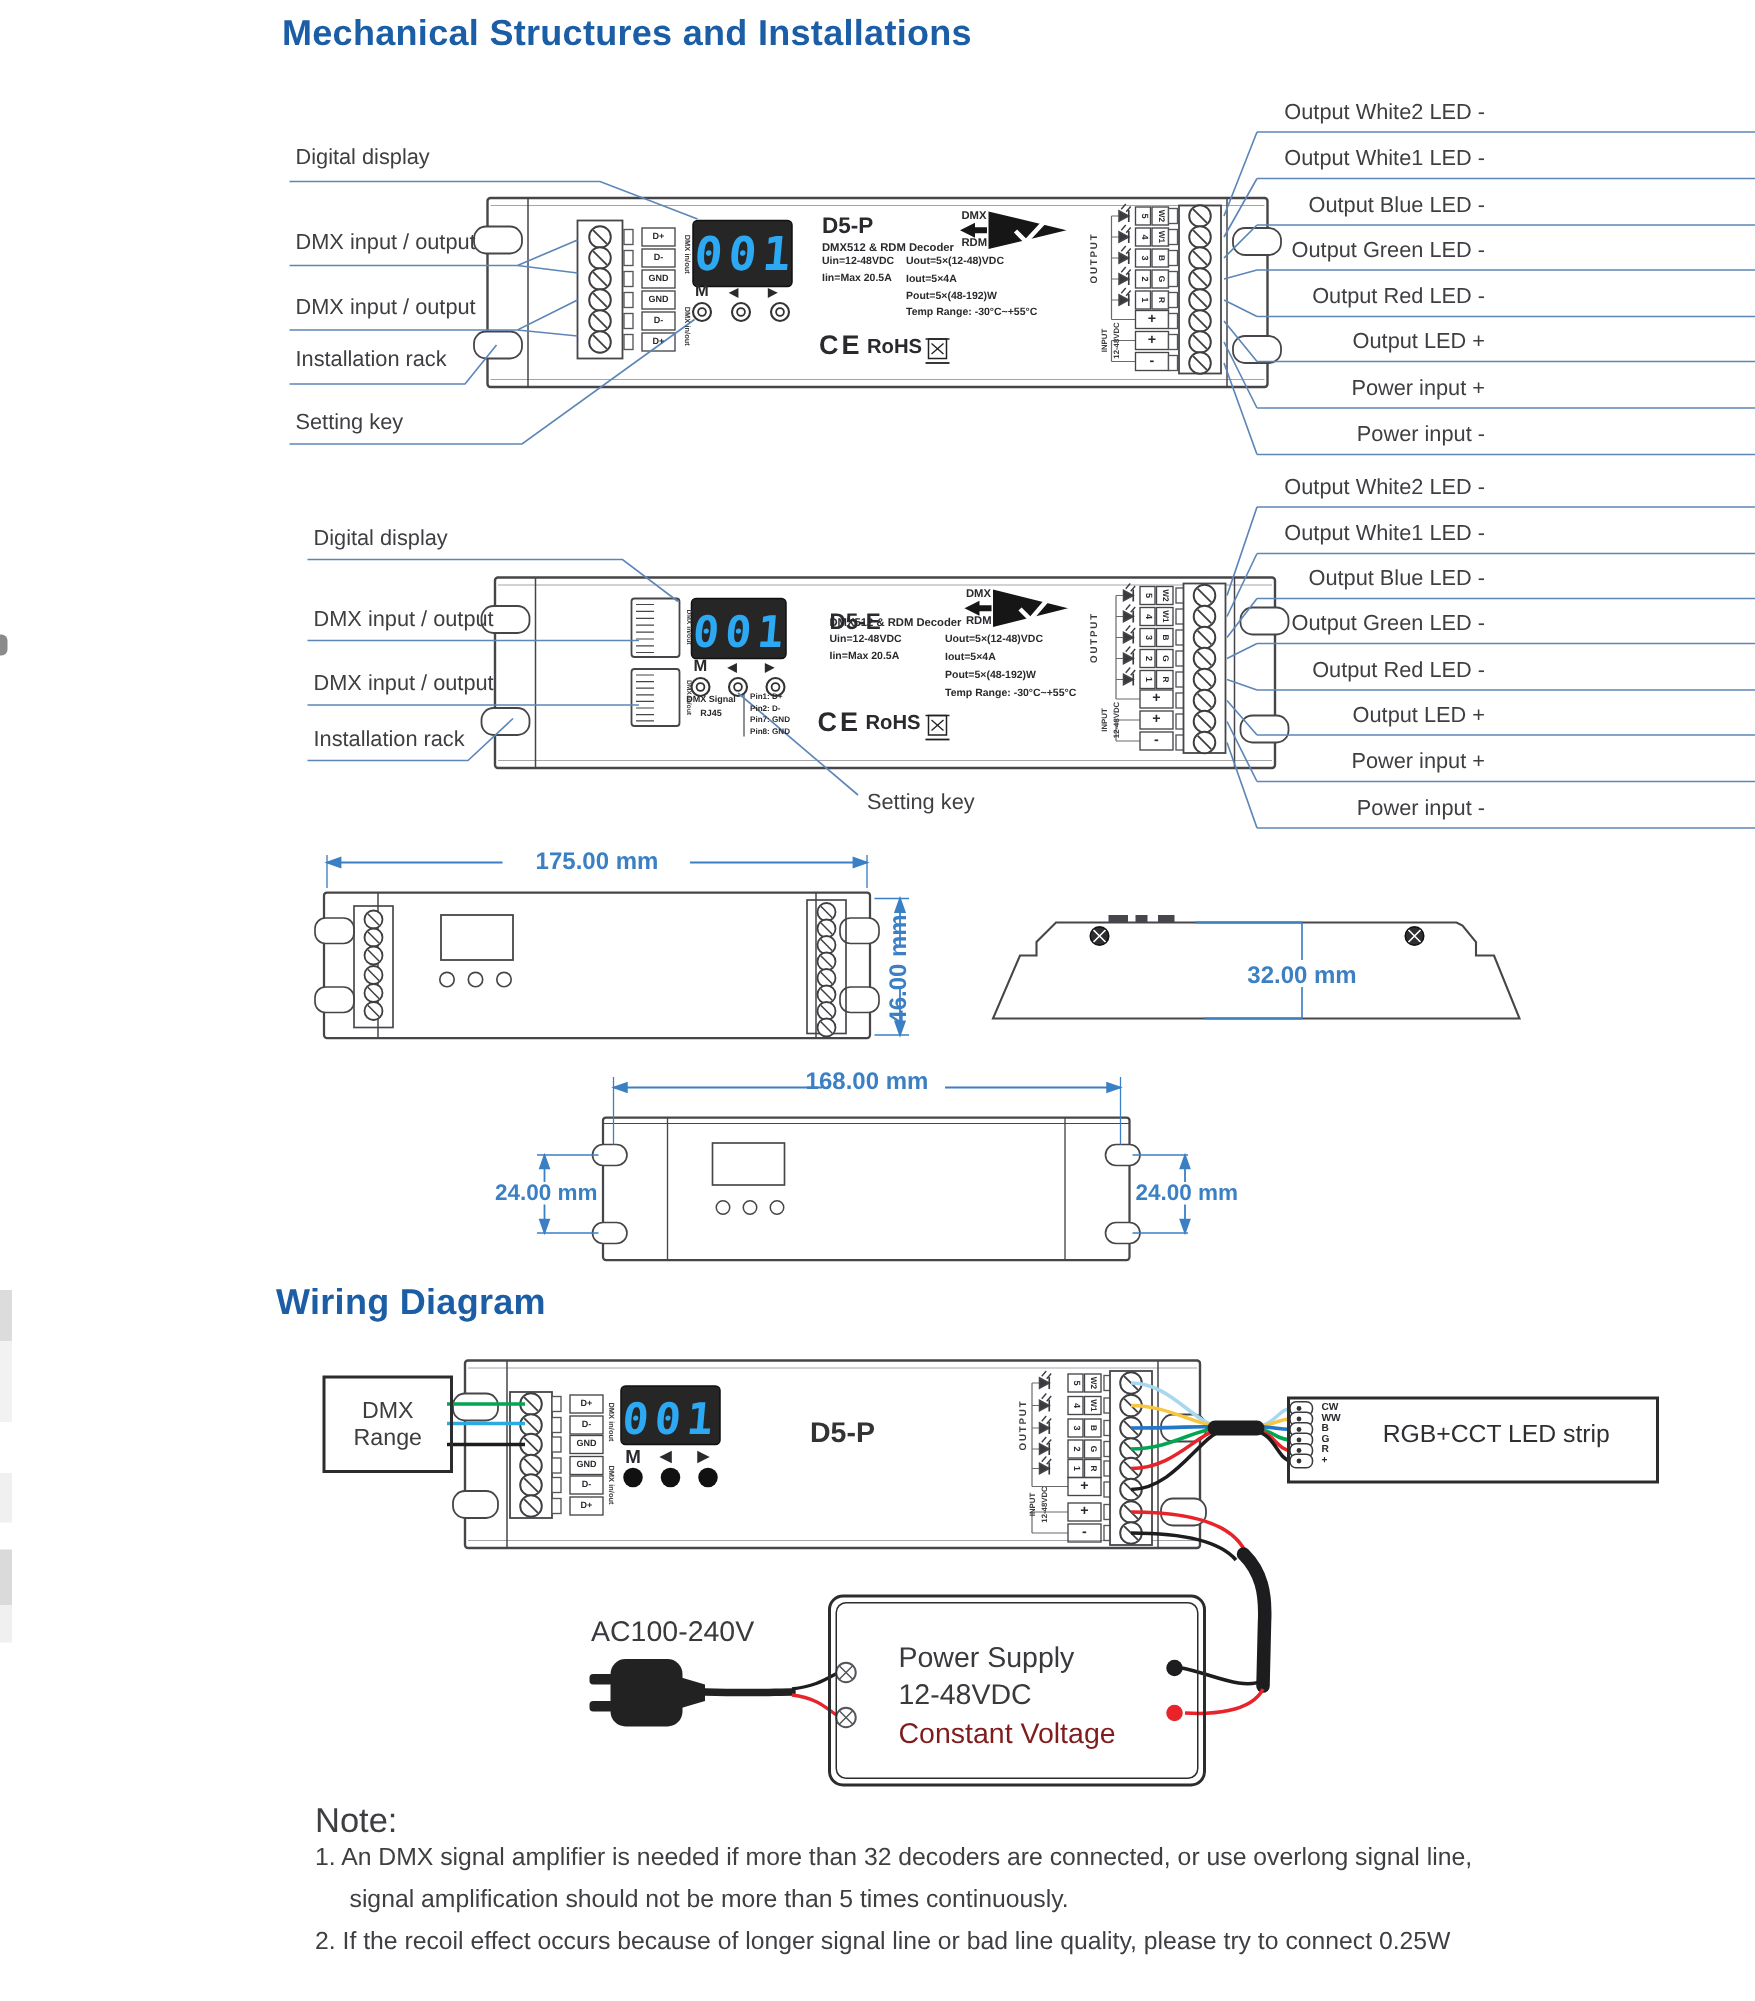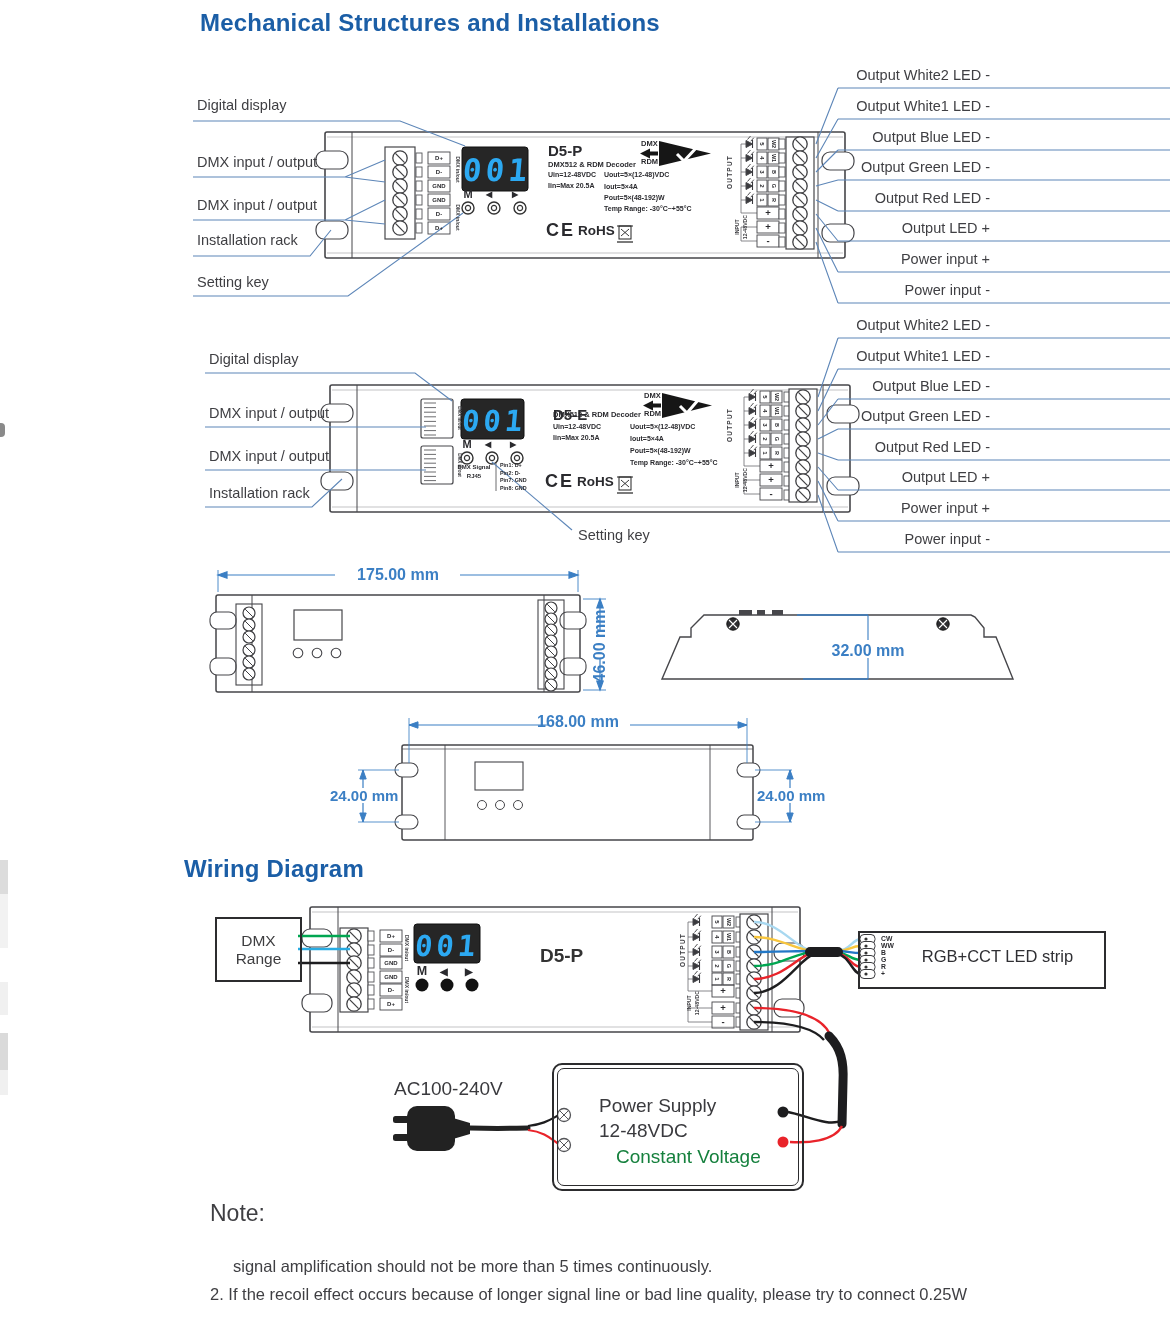--- a/index.html
+++ b/index.html
@@ -500,21 +500,21 @@
   </g>
 </svg>
 
 <div class="edge" style="top:423px;width:5px;height:14px;background:#8a8a8a;border-radius:0 4px 4px 0"></div>
 <div class="edge" style="top:860px;width:8px;height:34px;background:#dcdcdc"></div>
 <div class="edge" style="top:894px;width:8px;height:54px;background:#f2f2f2"></div>
 <div class="edge" style="top:982px;width:8px;height:33px;background:#f0f0f0"></div>
 <div class="edge" style="top:1033px;width:8px;height:37px;background:#dadada"></div>
 <div class="edge" style="top:1070px;width:8px;height:25px;background:#f0f0f0"></div>
 
-<div class="t ttl" style="left:200px;top:8px">Mechanical Structures and Installations</div>
+<div class="t ttl" style="left:188px;top:8px">Mechanical Structures and Installations</div>
 <div class="t ttl" style="left:184px;top:854px">Wiring Diagram</div>
 
 <div class="t co" style="left:197px;top:96px">Digital display</div>
 <div class="t co" style="left:197px;top:153px">DMX input / output</div>
 <div class="t co" style="left:197px;top:196px">DMX input / output</div>
 <div class="t co" style="left:197px;top:231px">Installation rack</div>
 <div class="t co" style="left:197px;top:273px">Setting key</div>
 <div class="t co cor" style="left:828px;top:66px">Output White2 LED -</div>
 <div class="t co cor" style="left:828px;top:97px">Output White1 LED -</div>
 <div class="t co cor" style="left:828px;top:128px">Output Blue LED -</div>
@@ -675,19 +675,20 @@
 <div class="t dv" style="left:881px;top:955.5px;font-size:6.8px">G</div>
 <div class="t dv" style="left:881px;top:962.5px;font-size:6.8px">R</div>
 <div class="t dv" style="left:881px;top:969.5px;font-size:6.8px">+</div>
 <div class="t" style="left:900px;top:946px;width:195px;font-size:16.5px;color:#2f2f33;text-align:center">RGB+CCT LED strip</div>
 <div class="t" style="left:394px;top:1077px;font-size:19px;color:#3a3a3e">AC100-240V</div>
 <div class="boxed" style="left:552px;top:1063px;width:248px;height:124px;border-radius:10px">
   <div style="position:absolute;left:3px;top:3px;right:3px;bottom:3px;border:1.5px solid #2c2c2e;border-radius:7px"></div>
 </div>
 <div class="t" style="left:599px;top:1094px;font-size:19px;color:#3a3a3e;z-index:3">Power Supply</div>
 <div class="t" style="left:599px;top:1119px;font-size:19px;color:#3a3a3e;z-index:3">12-48VDC</div>
-<div class="t" style="left:616px;top:1145px;font-size:19px;color:#15803d;z-index:3">Constant Voltage</div>
+<div class="t" style="left:599px;top:1145px;font-size:19px;color:#7f1d1d;z-index:3">Constant Voltage</div>
 
 <div class="t nt" style="left:210px;top:1199px;font-size:23px">Note:</div>
+<div class="t nt" style="left:210px;top:1228px">1. An DMX signal amplifier is needed if more than 32 decoders are connected, or use overlong signal line,</div>
 <div class="t nt" style="left:233px;top:1256px">signal amplification should not be more than 5 times continuously.</div>
 <div class="t nt" style="left:210px;top:1284px">2. If the recoil effect occurs because of longer signal line or bad line quality, please try to connect 0.25W</div>
 
 </div>
 
 </body></html>

